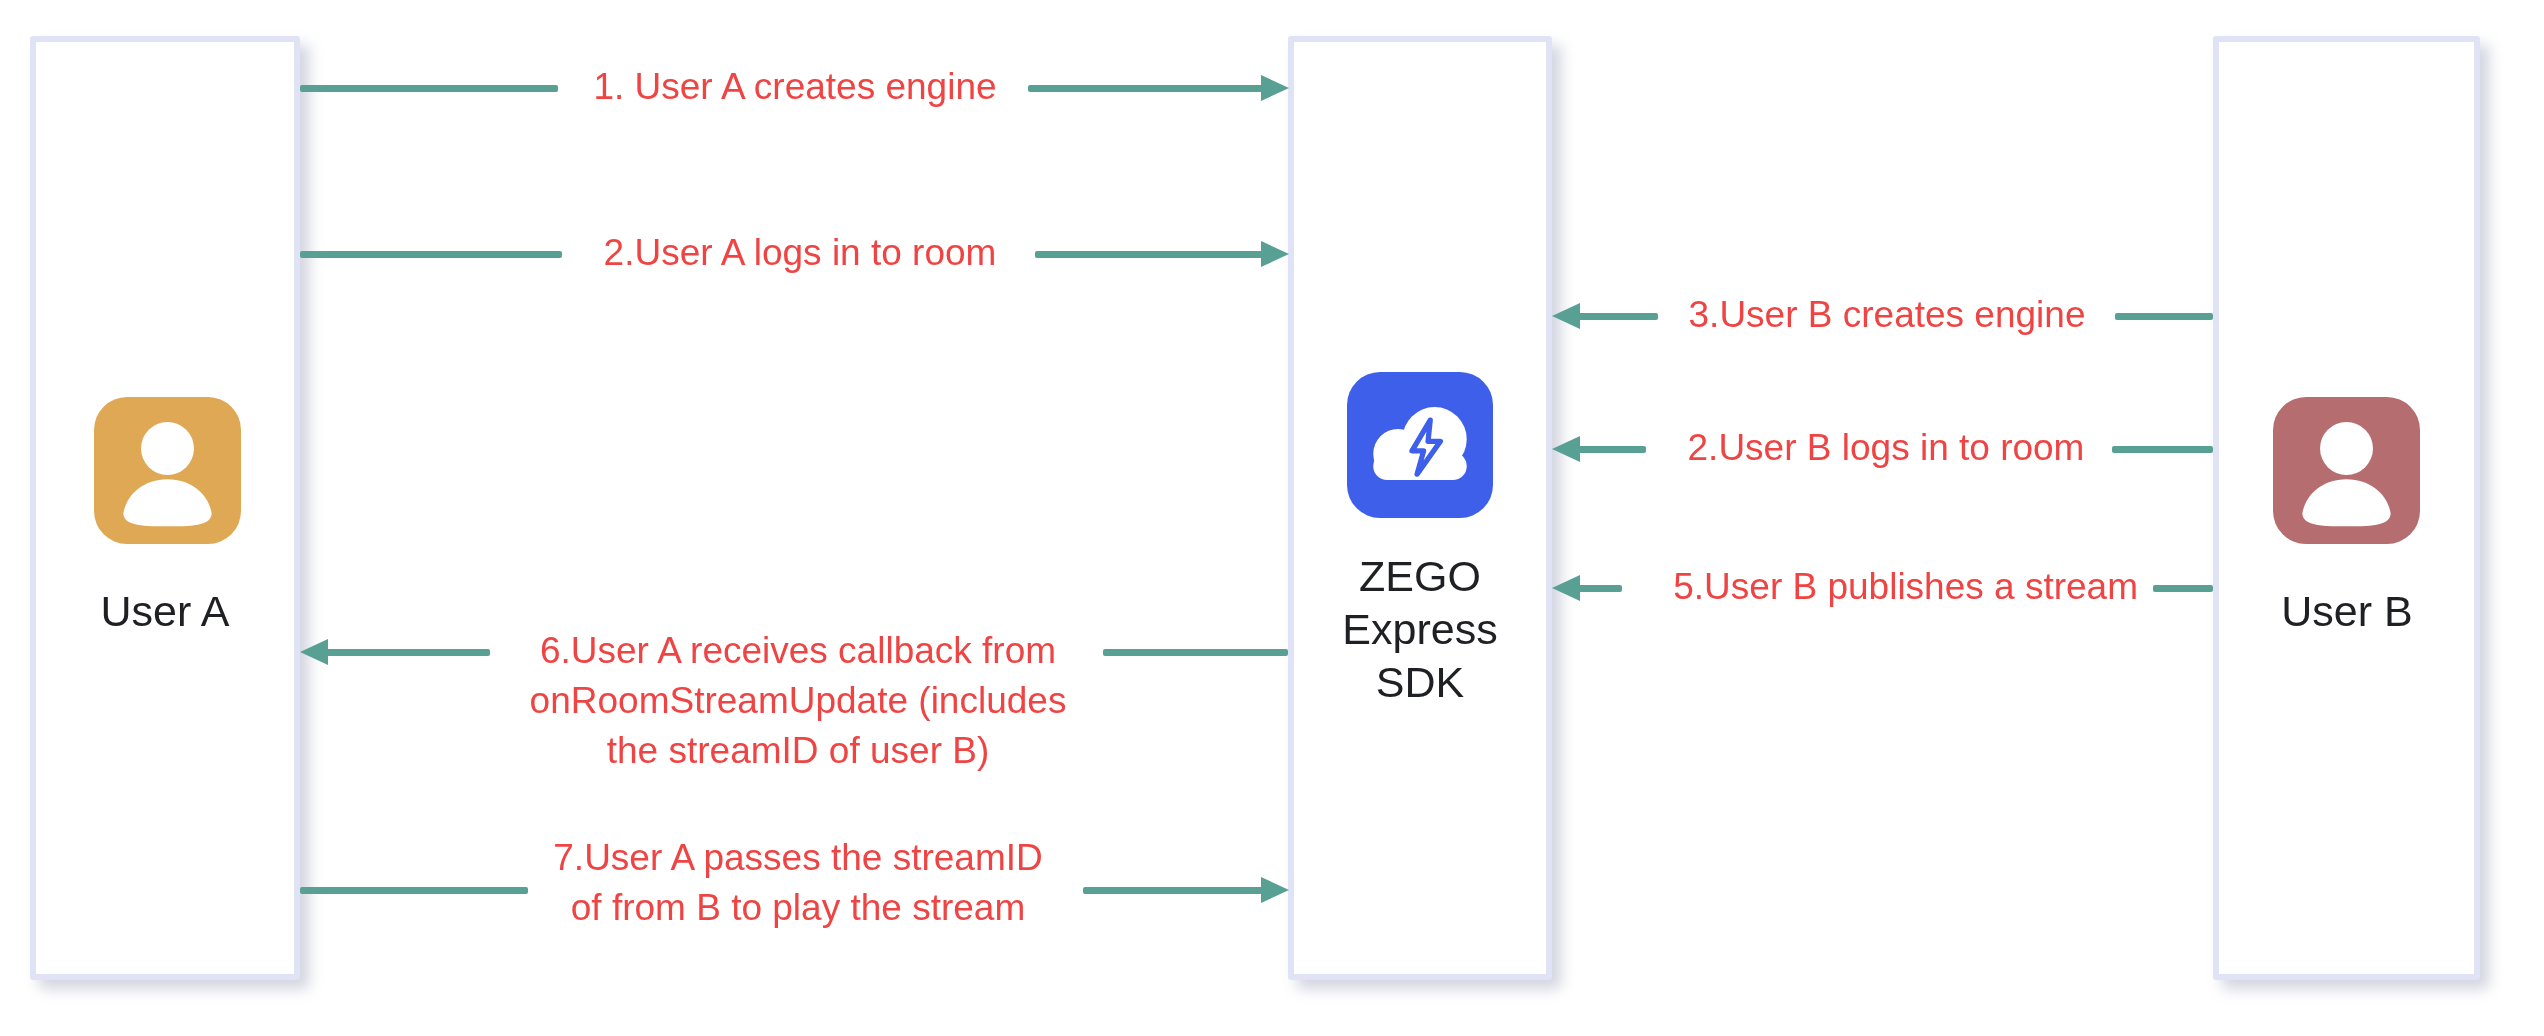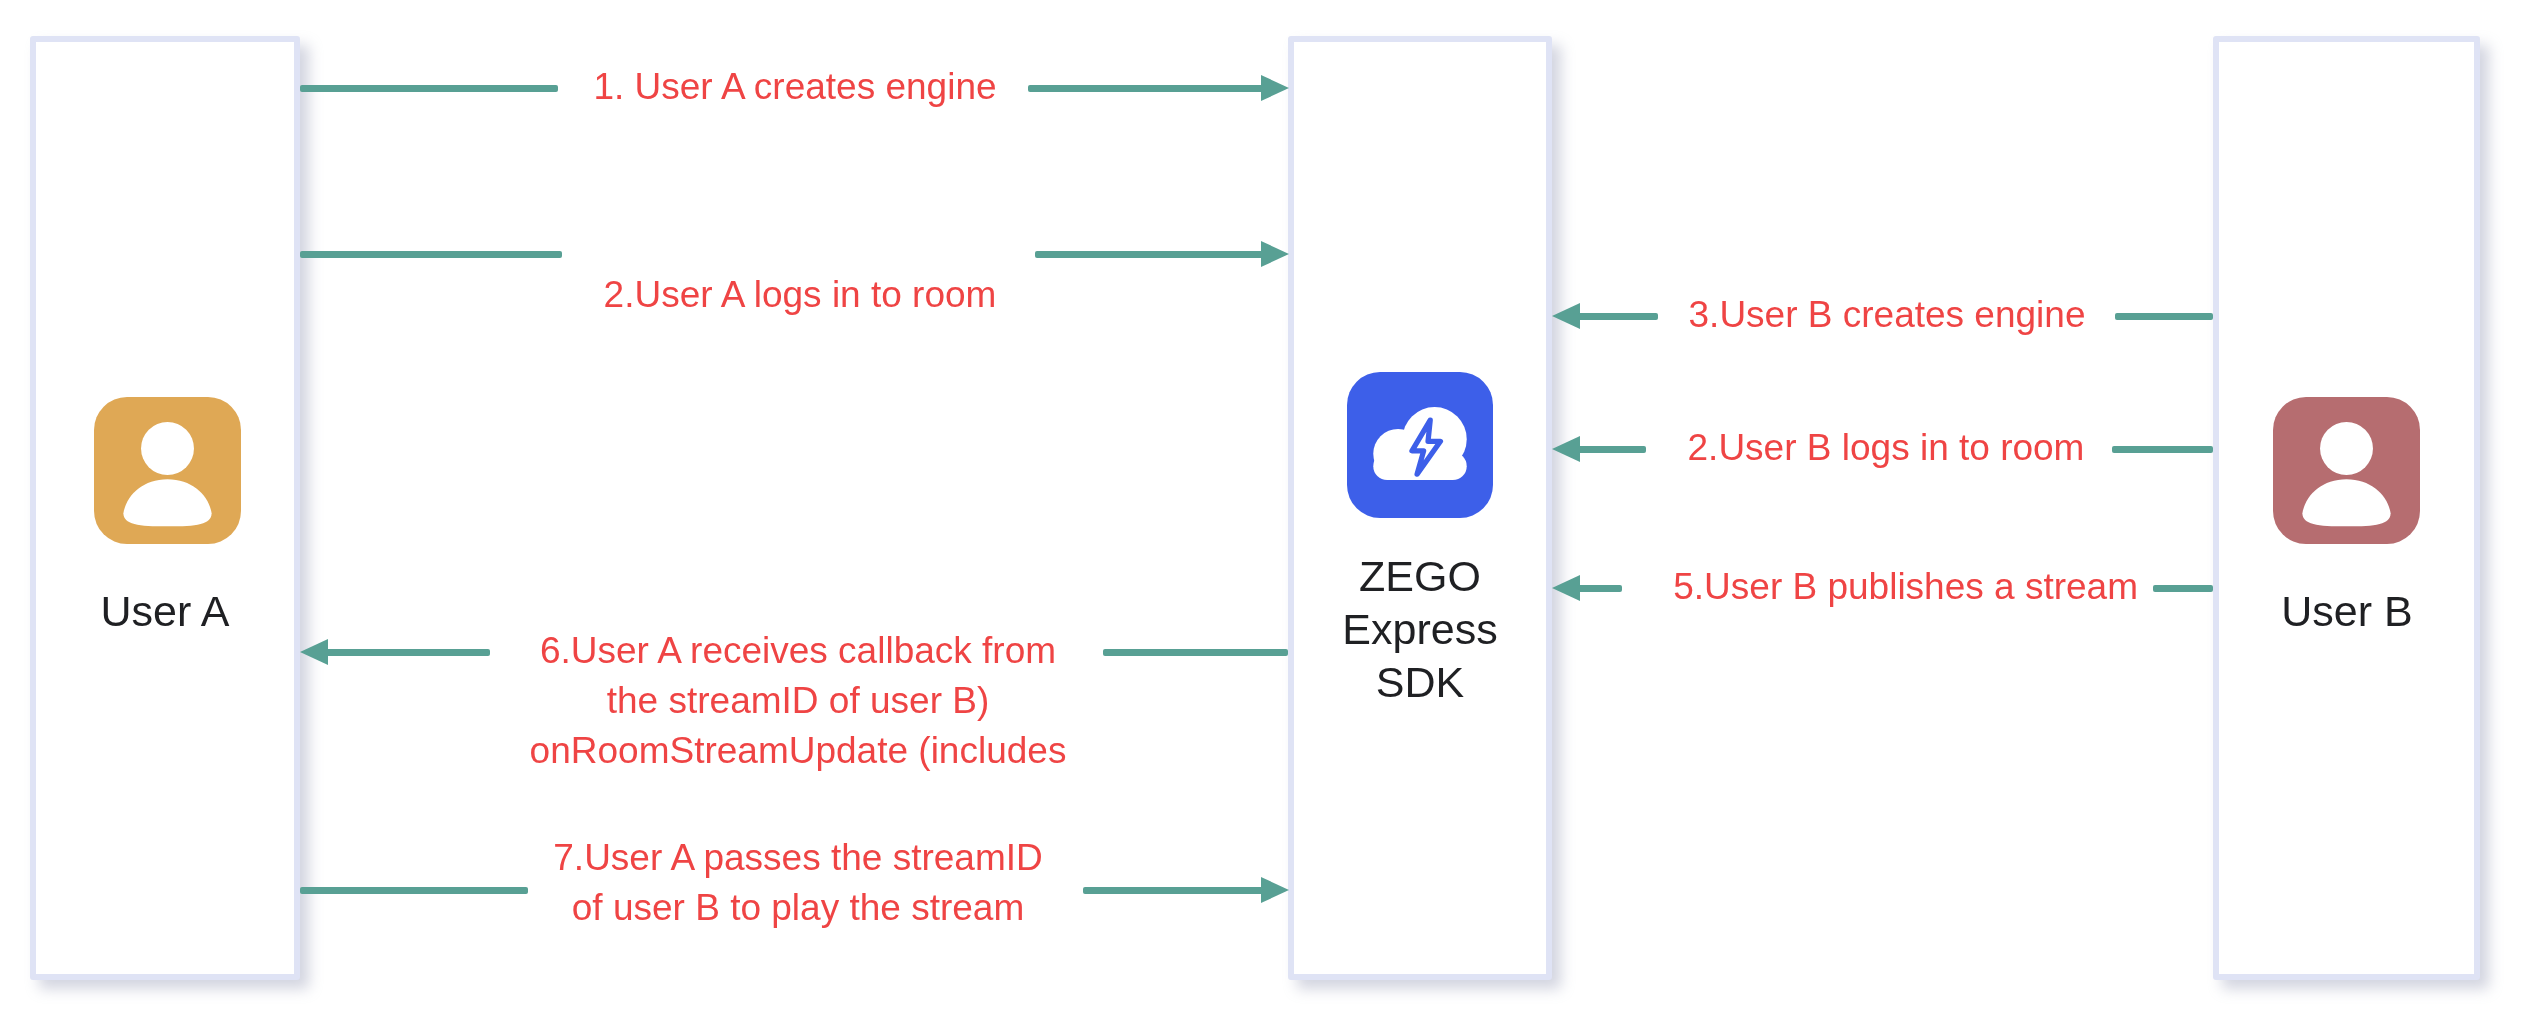--- a/index.html
+++ b/index.html
@@ -103,21 +103,21 @@
     <div class="seg" style="left:300px;top:85px;width:258px;"></div>
     <div class="mtext" style="left:545px;top:62px;width:500px;">
       <div>1. User A creates engine</div>
     </div>
     <div class="seg" style="left:1028px;top:85px;width:236px;"></div>
     <div class="head head-right" style="left:1261px;top:75px;"></div>
   </div>
 
   <div>
     <div class="seg" style="left:300px;top:251px;width:262px;"></div>
-    <div class="mtext" style="left:545px;top:228px;width:510px;margin-top:42px;">
+    <div class="mtext" style="left:545px;top:228px;width:510px;">
       <div>2.User A logs in to room</div>
     </div>
     <div class="seg" style="left:1035px;top:251px;width:229px;"></div>
     <div class="head head-right" style="left:1261px;top:241px;"></div>
   </div>
 
   <div>
     <div class="head head-left" style="left:1552px;top:303px;"></div>
     <div class="seg" style="left:1578px;top:313px;width:80px;"></div>
     <div class="mtext" style="left:1637px;top:290px;width:500px;">
@@ -142,29 +142,29 @@
       <div>5.User B publishes a stream</div>
     </div>
     <div class="seg" style="left:2153px;top:585px;width:60px;"></div>
   </div>
 
   <div>
     <div class="head head-left" style="left:300px;top:639px;"></div>
     <div class="seg" style="left:326px;top:649px;width:164px;"></div>
     <div class="mtext" style="left:518px;top:626px;width:560px;">
       <div>6.User A receives callback from</div>
+      <div>onRoomStreamUpdate (includes</div>
       <div>the streamID of user B)</div>
-      <div>onRoomStreamUpdate (includes</div>
     </div>
     <div class="seg" style="left:1103px;top:649px;width:185px;"></div>
   </div>
 
   <div>
     <div class="seg" style="left:300px;top:887px;width:228px;"></div>
     <div class="mtext" style="left:538px;top:833px;width:520px;">
       <div>7.User A passes the streamID</div>
-      <div>of user B to play the stream</div>
+      <div>of from B to play the stream</div>
     </div>
     <div class="seg" style="left:1083px;top:887px;width:181px;"></div>
     <div class="head head-right" style="left:1261px;top:877px;"></div>
   </div>
 
 </div>
 
 </body></html>

